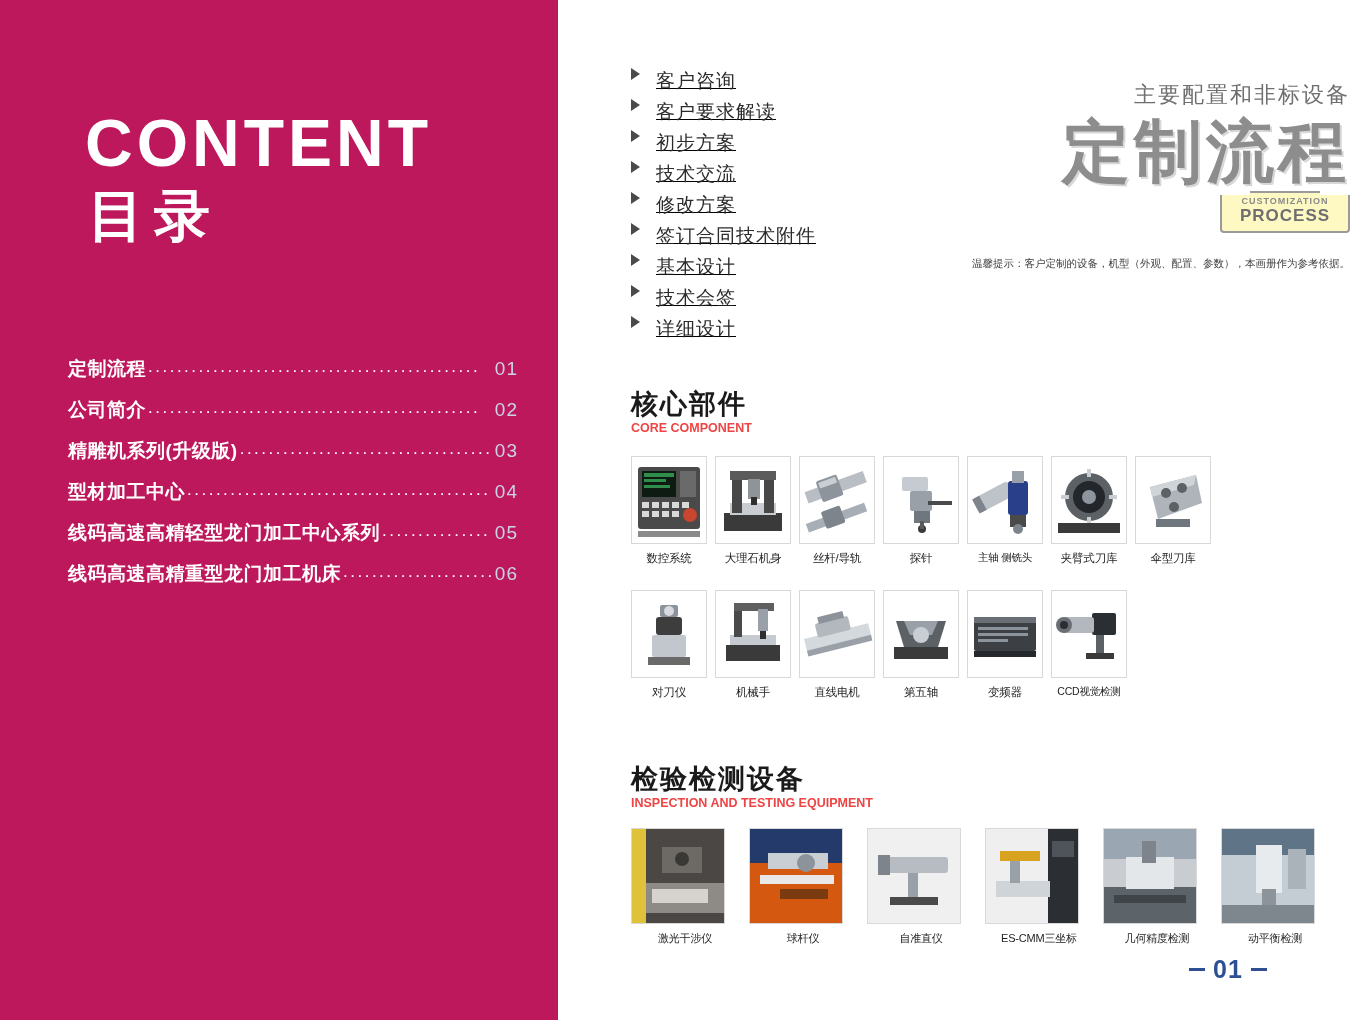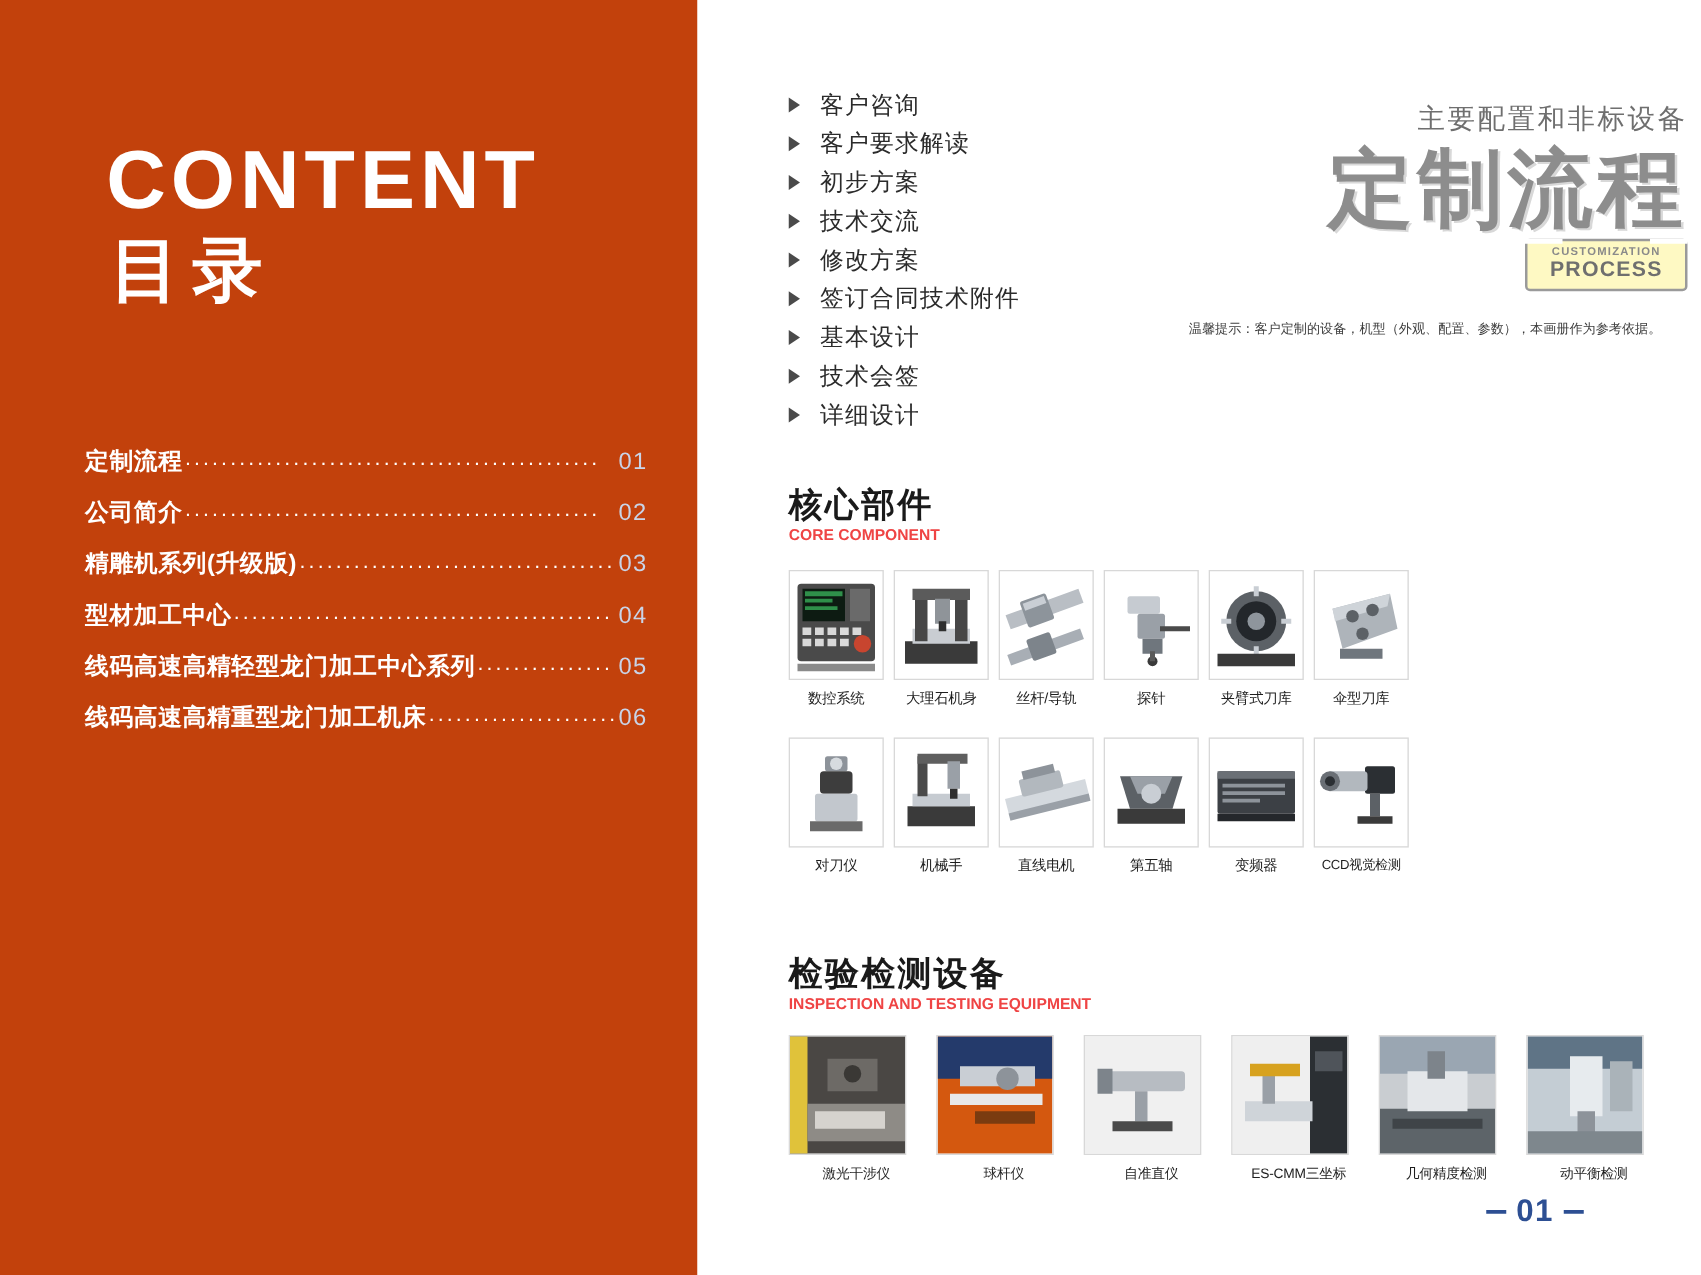--- a/index.html
+++ b/index.html
@@ -14,21 +14,21 @@
     overflow: hidden;
     position: relative;
   }
 
   
   .left-panel {
     position: absolute;
     left: 0; top: 0;
     width: 558px;
     height: 1020px;
-    background: #c2410c;
+    background: #be185d;
     box-sizing: border-box;
   }
   .content-title {
     position: absolute;
     left: 85px;
     top: 110px;
     font-size: 66px;
     font-weight: bold;
     color: #ffffff;
     letter-spacing: 4px;
@@ -91,23 +91,23 @@
 
   
   .process-list {
     position: absolute;
     left: 73px;
     top: 68px;
     width: 290px;
   }
   .process-item {
     display: flex;
-    align-items: center;
     height: 31px;
     margin-bottom: 0px;
+    text-decoration: underline;
   }
   .tri {
     width: 0; height: 0;
     border-left: 9px solid #4a4a4a;
     border-top: 6px solid transparent;
     border-bottom: 6px solid transparent;
     margin-right: 16px;
     flex: 0 0 auto;
   }
   .process-label {
@@ -175,21 +175,21 @@
     font-size: 17px;
     color: #6f6f6f;
     letter-spacing: 1px;
     font-weight: bold;
   }
   .note {
     margin-top: 22px;
     font-size: 10.5px;
     color: #3d3d3d;
     line-height: 1.6;
-    text-align: center;
+    text-align: right;
   }
 
   
   .sec-head {
     position: absolute;
   }
   .sec-cn {
     font-size: 27px;
     font-weight: bold;
     color: #1a1a1a;
@@ -428,20 +428,36 @@
           <circle cx="38" cy="72" r="4" fill="#3a3a3a"></circle>
           <rect x="36" y="64" width="4" height="8" fill="#5a5a5a"></rect>
         </svg>
       </div>
       <div class="cap">探针</div>
     </div>
     <div class="cell">
       <div class="thumb">
         <svg width="74" height="86" viewBox="0 0 74 86">
           <rect x="0" y="0" width="74" height="86" fill="#ffffff"></rect>
+          <g transform="rotate(-28 30 40)">
+            <rect x="6" y="30" width="40" height="16" rx="4" fill="#bdc3c9"></rect>
+            <rect x="6" y="30" width="8" height="16" fill="#7d848b"></rect>
+          </g>
+          <rect x="40" y="24" width="20" height="34" rx="3" fill="#2a3f8a"></rect>
+          <rect x="44" y="14" width="12" height="12" fill="#9aa0a7"></rect>
+          <rect x="42" y="58" width="16" height="12" fill="#4a4a4a"></rect>
+          <circle cx="50" cy="72" r="5" fill="#7d848b"></circle>
+        </svg>
+      </div>
+      <div class="cap small">主轴  侧铣头</div>
+    </div>
+    <div class="cell">
+      <div class="thumb">
+        <svg width="74" height="86" viewBox="0 0 74 86">
+          <rect x="0" y="0" width="74" height="86" fill="#ffffff"></rect>
           <circle cx="37" cy="40" r="24" fill="#5c6166"></circle>
           <circle cx="37" cy="40" r="16" fill="#23272b"></circle>
           <circle cx="37" cy="40" r="7" fill="#8e959c"></circle>
           <g fill="#c9ced4">
             <rect x="35" y="12" width="4" height="8"></rect>
             <rect x="35" y="60" width="4" height="8"></rect>
             <rect x="9" y="38" width="8" height="4"></rect>
             <rect x="57" y="38" width="8" height="4"></rect>
           </g>
           <rect x="6" y="66" width="62" height="10" fill="#3a3a3a"></rect>

